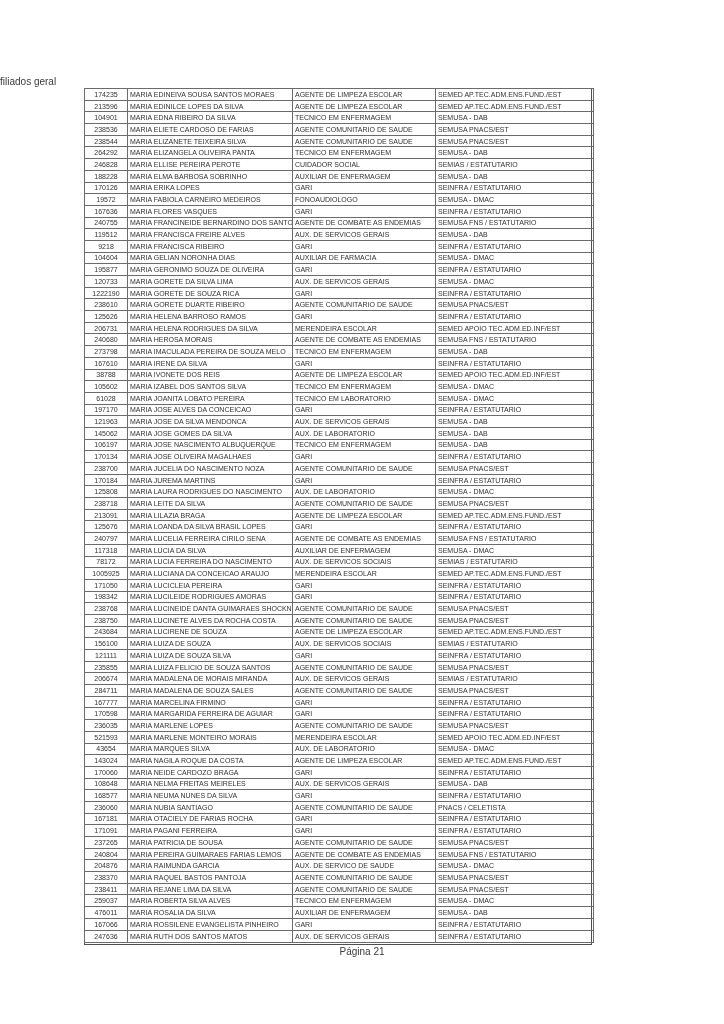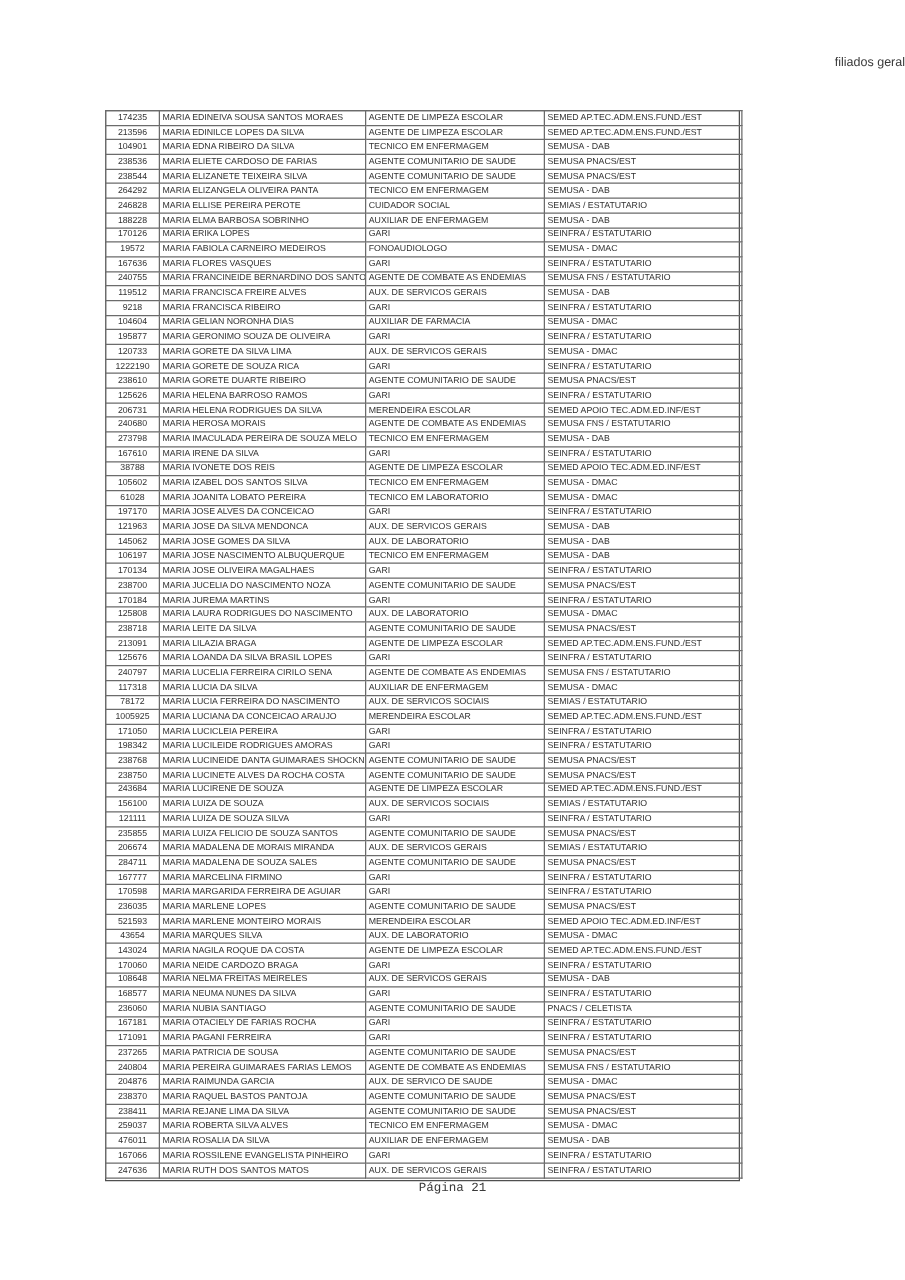--- a/index.html
+++ b/index.html
@@ -10,24 +10,24 @@
   body {
     width: 724px;
     height: 1024px;
     position: relative;
     font-family: "Liberation Sans", sans-serif;
     color: #2e2e2e;
     overflow: hidden;
   }
   .doc-title {
     position: absolute;
-    top: 45px;
+    top: 76px;
     left: 0;
     width: 724px;
-    text-align: right;
+    text-align: left;
     font-size: 10px;
     color: #3a3a3a;
   }
   .table-outline {
     position: absolute;
     left: 84px;
     top: 88px;
     width: 506px;   
     height: 855px;
     border: 1px solid #4f4f4f;
@@ -55,21 +55,20 @@
   td.c2 { width: 138px; text-align: left; }
   td.c3 { width: 153px; text-align: left; }
   .doc-footer {
     position: absolute;
     top: 946px;
     left: 0;
     width: 724px;
     text-align: center;
     font-size: 10px;
     color: #3a3a3a;
-    font-family: Liberation Mono, monospace;
   }
 </style>
 </head>
 <body>
 
 <div class="doc-title">filiados geral</div>
 
 <div class="table-outline">
   <table class="roster">
     <tbody>

